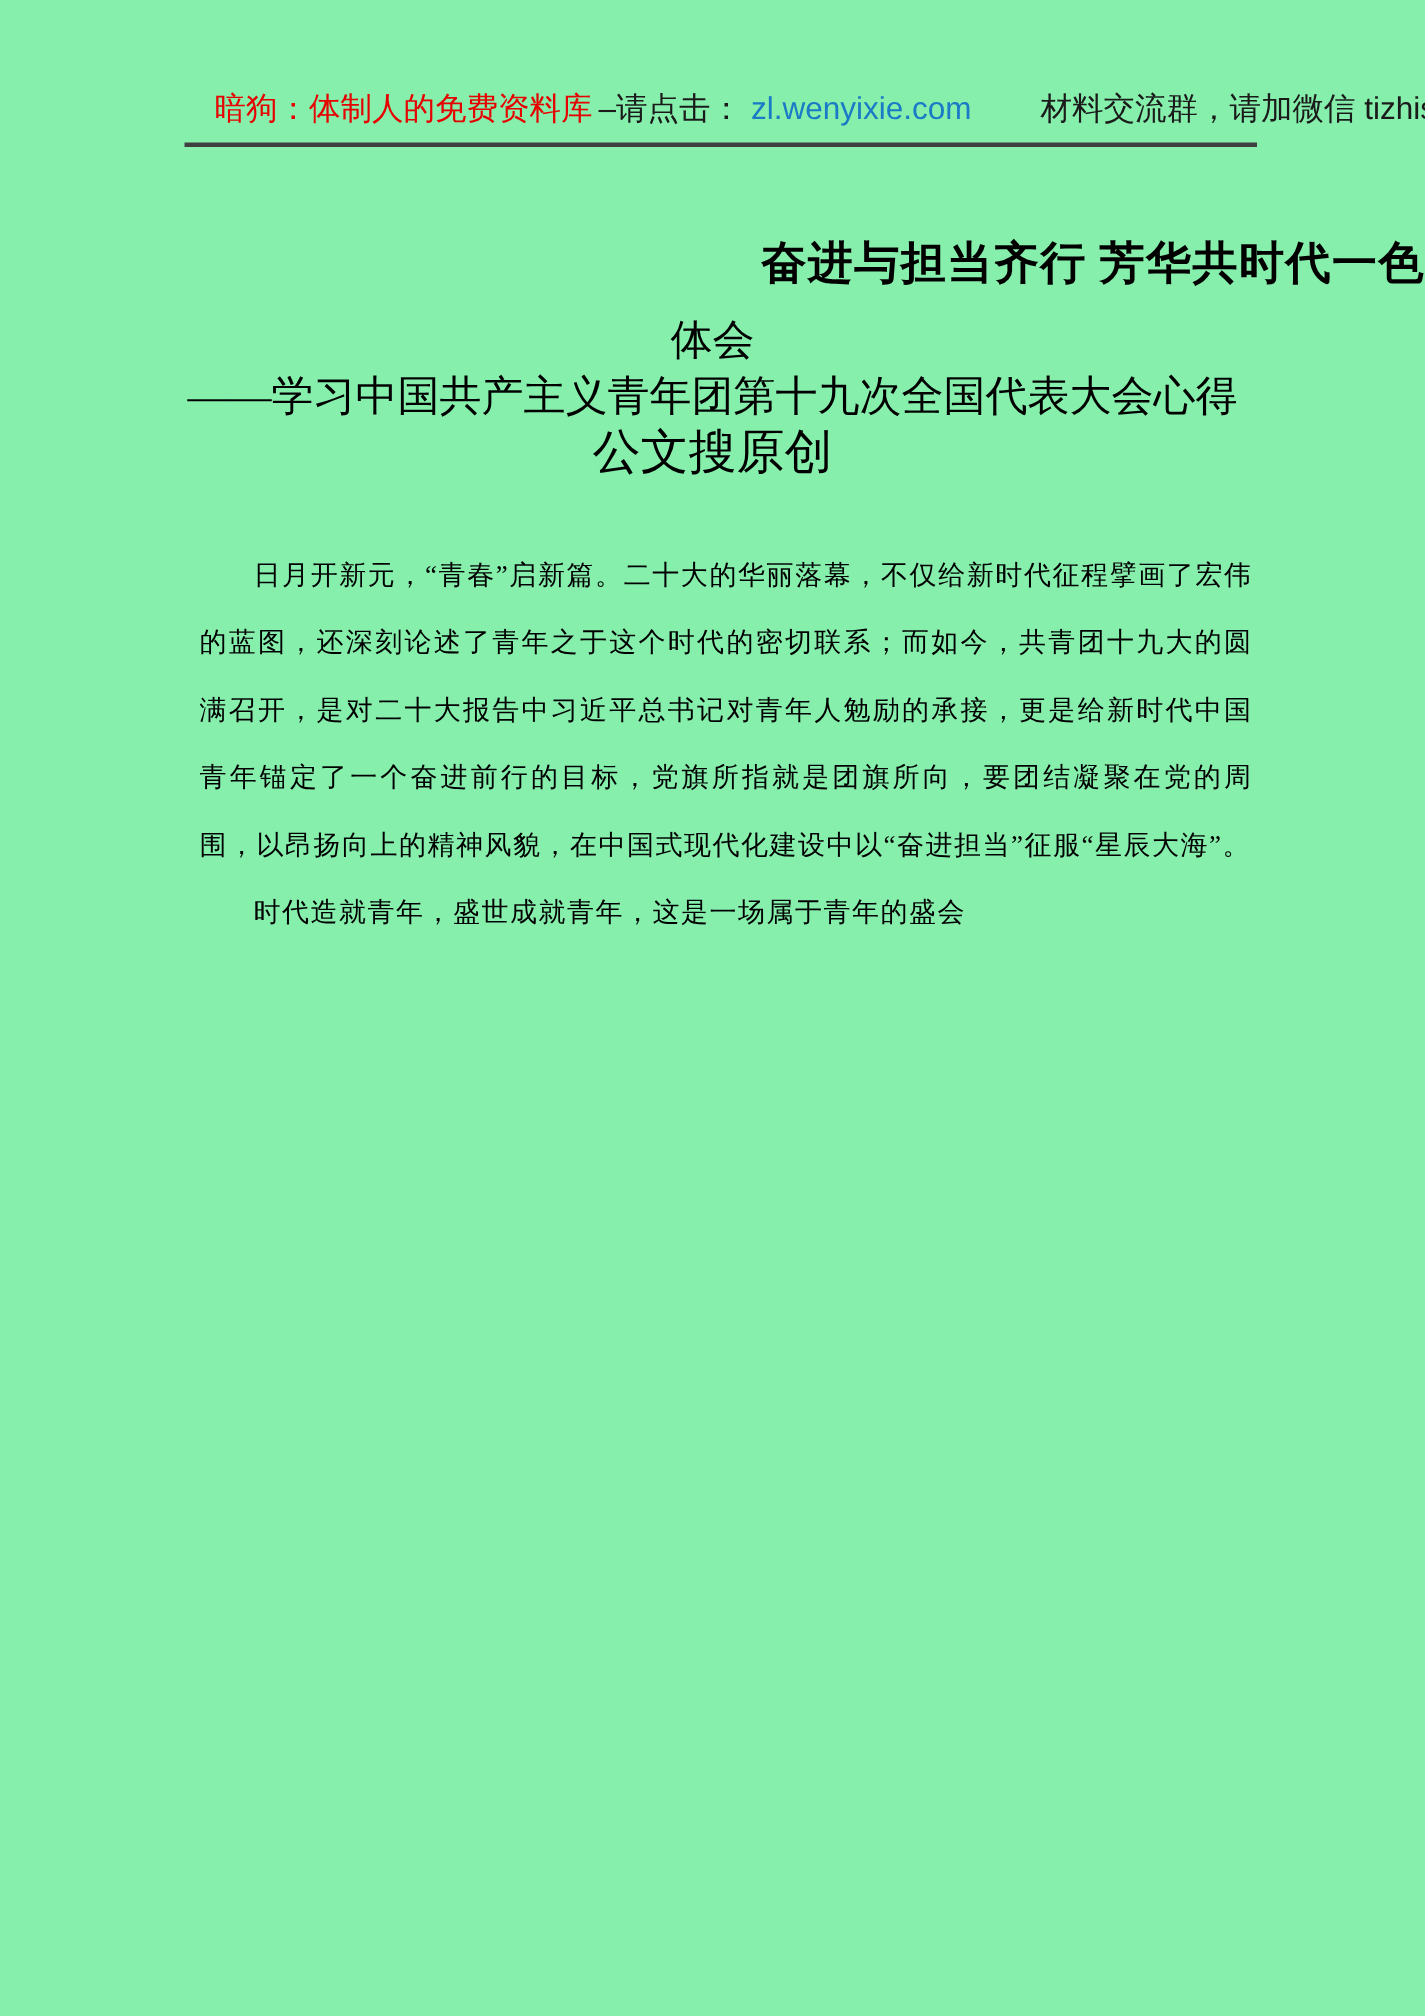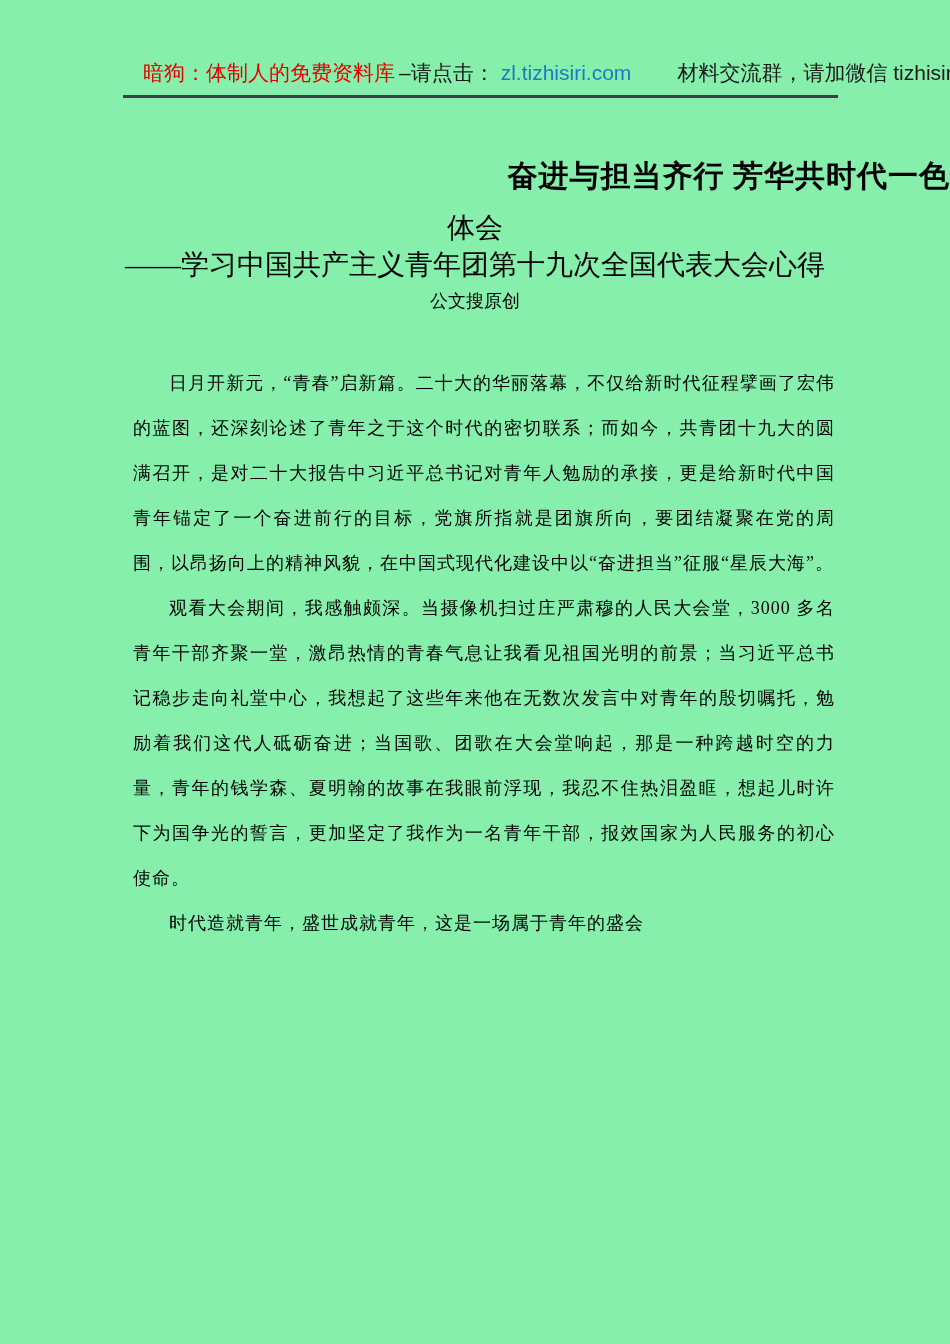--- a/index.html
+++ b/index.html
@@ -41,21 +41,21 @@
     line-height: 46px;
   }
   .doc-subtitle {
     margin-top: 10px;
     text-align: center;
     font-size: 28px;
     line-height: 37px;
   }
   .doc-byline {
     text-align: center;
-    font-size: 18px;
+    font-size: 32px;
     line-height: 36px;
   }
 
   
   .doc-body {
     margin: 42px 115px 0 133px;
   }
   .doc-body p {
     margin: 0;
     font-size: 18px;
@@ -69,32 +69,31 @@
   }
 </style>
 </head>
 <body>
 
 <div class="page">
 
   <div class="banner">
     <span class="red">暗狗：体制人的免费资料库</span>
     <span class="dark">–请点击：</span>
-    <span class="link">zl.tizhisiri.com</span>
+    <span class="link">zl.wenyixie.com</span>
     <span class="right">材料交流群，请加微信 tizhisiri</span>
   </div>
 
   <div class="doc-title">奋进与担当齐行 芳华共时代一色</div>
 
   <div class="doc-subtitle">
     <div>体会</div>
     <div>——学习中国共产主义青年团第十九次全国代表大会心得</div>
   </div>
 
   <div class="doc-byline">公文搜原创</div>
 
   <div class="doc-body">
     <p>日月开新元，“青春”启新篇。二十大的华丽落幕，不仅给新时代征程擘画了宏伟的蓝图，还深刻论述了青年之于这个时代的密切联系；而如今，共青团十九大的圆满召开，是对二十大报告中习近平总书记对青年人勉励的承接，更是给新时代中国青年锚定了一个奋进前行的目标，党旗所指就是团旗所向，要团结凝聚在党的周围，以昂扬向上的精神风貌，在中国式现代化建设中以“奋进担当”征服“星辰大海”。</p>
-    <p>观看大会期间，我感触颇深。当摄像机扫过庄严肃穆的人民大会堂，3000 多名青年干部齐聚一堂，激昂热情的青春气息让我看见祖国光明的前景；当习近平总书记稳步走向礼堂中心，我想起了这些年来他在无数次发言中对青年的殷切嘱托，勉励着我们这代人砥砺奋进；当国歌、团歌在大会堂响起，那是一种跨越时空的力量，青年的钱学森、夏明翰的故事在我眼前浮现，我忍不住热泪盈眶，想起儿时许下为国争光的誓言，更加坚定了我作为一名青年干部，报效国家为人民服务的初心使命。</p>
     <p class="strong">时代造就青年，盛世成就青年，这是一场属于青年的盛会</p>
   </div>
 
 </div>
 
 </body></html>

